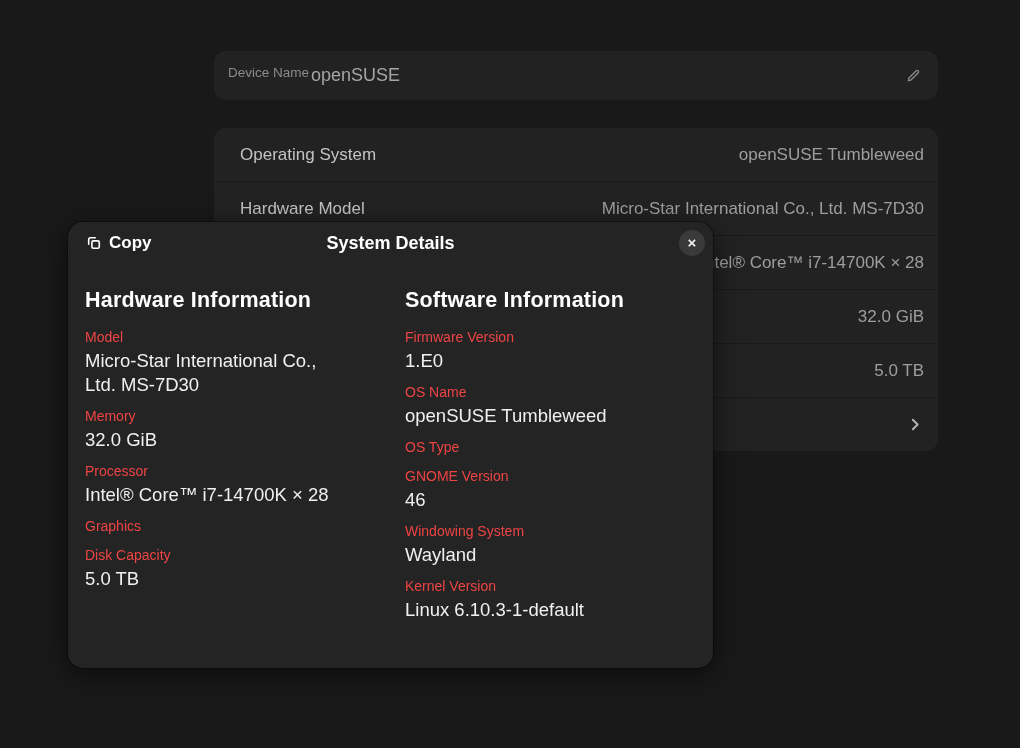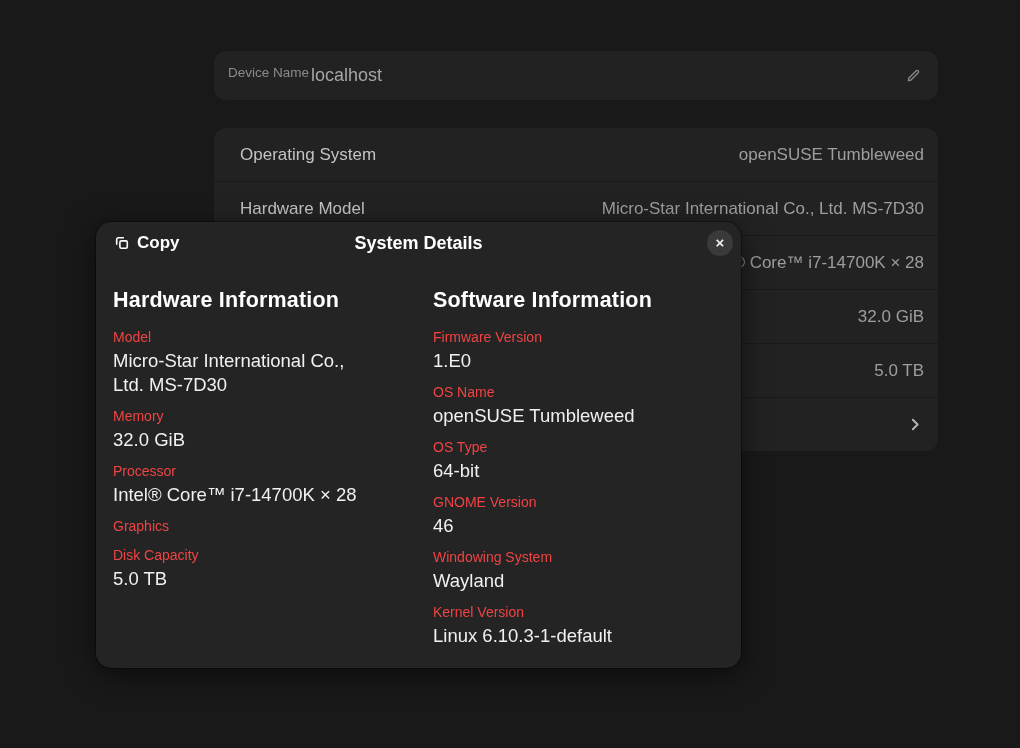--- a/index.html
+++ b/index.html
@@ -42,21 +42,21 @@
     padding: 0 14px;
     border-bottom: 1px solid #191919;
   }
   .row:last-child { height: 53px; border-bottom: none; }
   .row-label { font-size: 17px; color: #c3c3c3; white-space: nowrap; margin-left: 12px; }
   .row-value { margin-left: auto; font-size: 17px; color: #9e9e9e; white-space: nowrap; }
   .row-chevron { margin-left: auto; width: 18px; height: 18px; display: flex; align-items: center; justify-content: center; }
 
   
   .dialog {
-    position: absolute; left: 96px; top: 222px;
+    position: absolute; left: 68px; top: 222px;
     width: 645px; height: 446px;
     background: #242424;
     border-radius: 15px;
     box-shadow: 0 6px 28px rgba(0,0,0,0.55), 0 0 0 1px rgba(0,0,0,0.35);
     z-index: 10;
   }
   .dlg-header {
     position: relative; height: 42px;
     display: flex; align-items: center;
   }
@@ -109,21 +109,21 @@
 </head>
 <body>
 
 <div class="screen">
 
   <div class="content">
 
     <div class="card device-card">
       <div class="dev-text">
         <div class="dev-label">Device Name</div>
-        <div class="dev-value">localhost</div>
+        <div class="dev-value">openSUSE</div>
       </div>
       <div class="dev-edit">
         <svg width="17" height="17" viewBox="0 0 16 16">
           <path d="M3.2 12.8 L3.7 10.4 L10.6 3.5 a1.35 1.35 0 0 1 1.9 1.9 L5.6 12.3 Z" fill="none" stroke="#8c8c8c" stroke-width="1.25" stroke-linejoin="round"></path>
         </svg>
       </div>
     </div>
 
     <div class="card list-card">
 
@@ -216,21 +216,20 @@
           <div class="info-value">1.E0</div>
         </div>
 
         <div class="info-group">
           <div class="info-label">OS Name</div>
           <div class="info-value">openSUSE Tumbleweed</div>
         </div>
 
         <div class="info-group">
           <div class="info-label">OS Type</div>
-          <div class="info-value">64-bit</div>
         </div>
 
         <div class="info-group">
           <div class="info-label">GNOME Version</div>
           <div class="info-value">46</div>
         </div>
 
         <div class="info-group">
           <div class="info-label">Windowing System</div>
           <div class="info-value">Wayland</div>

